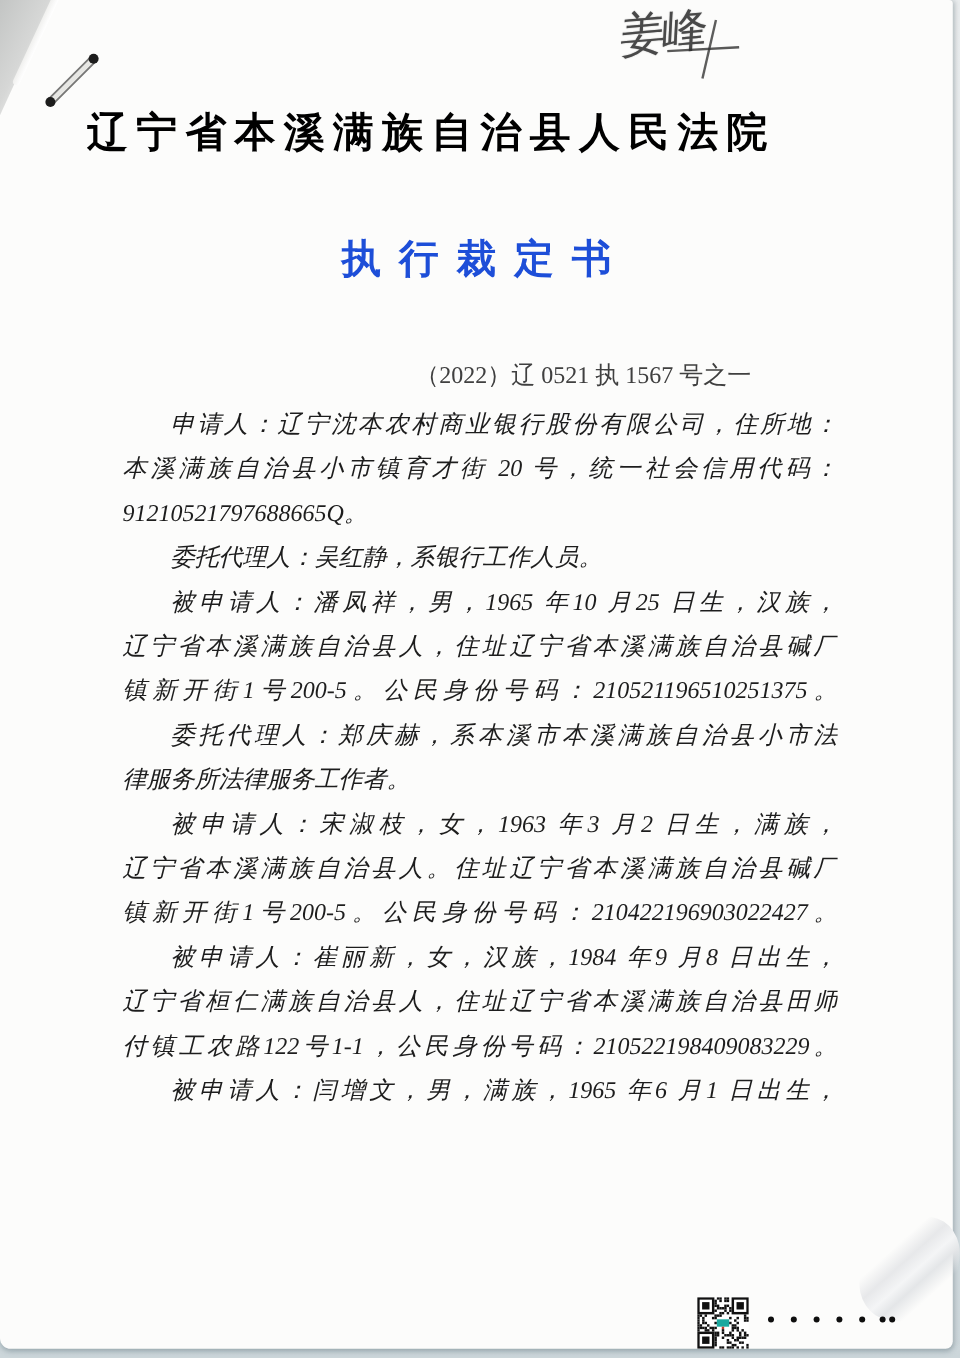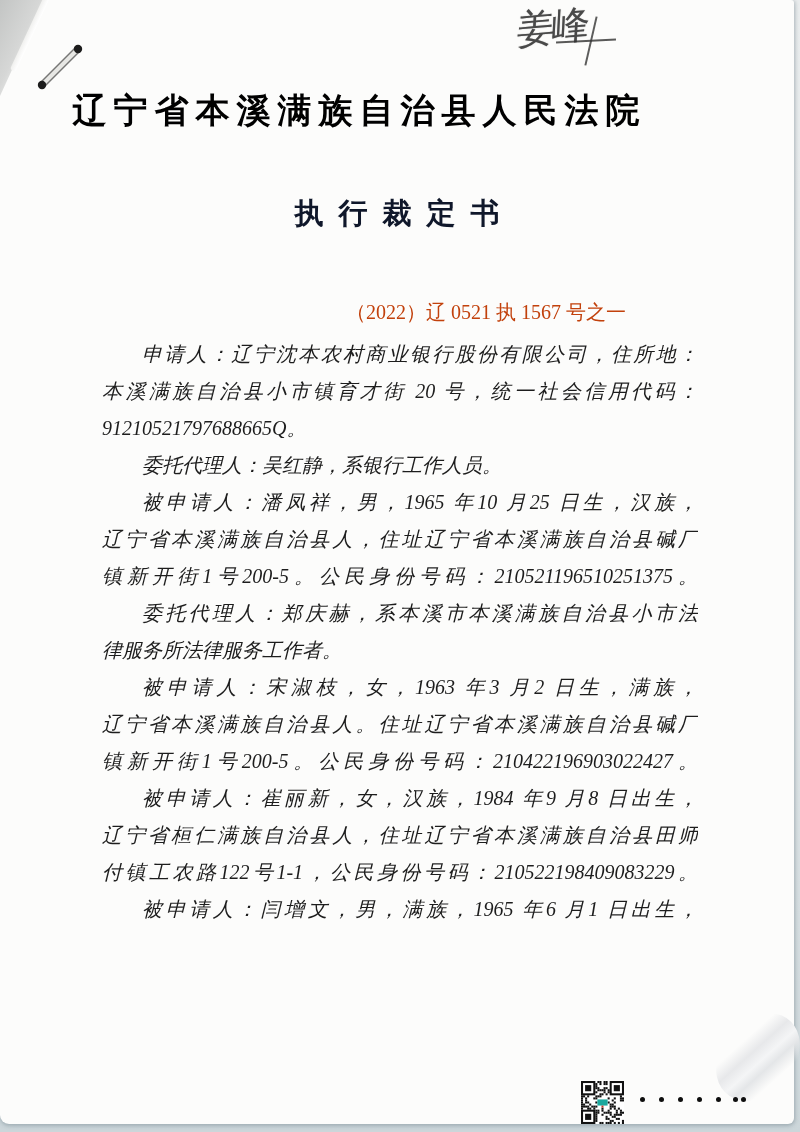--- a/index.html
+++ b/index.html
@@ -36,26 +36,26 @@
   .sig-stroke-h{position:absolute;left:556px;top:40px;width:60px;height:2px;background:#303030;transform:rotate(-3deg);z-index:5;opacity:.8;}
   .sig-stroke-v{position:absolute;left:590px;top:16px;width:2px;height:50px;background:#353535;transform:rotate(13deg);z-index:5;opacity:.8;}
 
   .court-name{
     position:absolute;left:0;top:88px;width:712px;z-index:2;
     text-align:center;font-size:34px;font-weight:bold;color:#000;
     letter-spacing:7px;padding-left:7px;box-sizing:border-box;margin:0;
   }
   .doc-title{
     position:absolute;left:0;top:194px;width:794px;z-index:2;
-    text-align:center;font-size:29px;font-weight:bold;color:#0f172a;
+    text-align:center;font-size:33px;font-weight:bold;color:#1d4ed8;
     letter-spacing:15px;padding-left:15px;box-sizing:border-box;margin:0;
   }
   .case-number{
     position:absolute;left:102px;top:299px;width:596px;z-index:2;
-    font-size:20px;color:#c2410c;text-align:right;padding-right:72px;box-sizing:border-box;
+    font-size:20px;color:#404040;text-align:right;padding-right:72px;box-sizing:border-box;
   }
   .body-text{
     position:absolute;left:102px;top:336px;width:596px;z-index:2;
     font-size:20px;color:#1d1d1d;
   }
   .line{height:37px;line-height:37px;text-align:justify;overflow:hidden;font-style:italic;}
   .line.fill{text-align-last:justify;}
   .line.indent{text-indent:2em;}
 
   .smudge{

